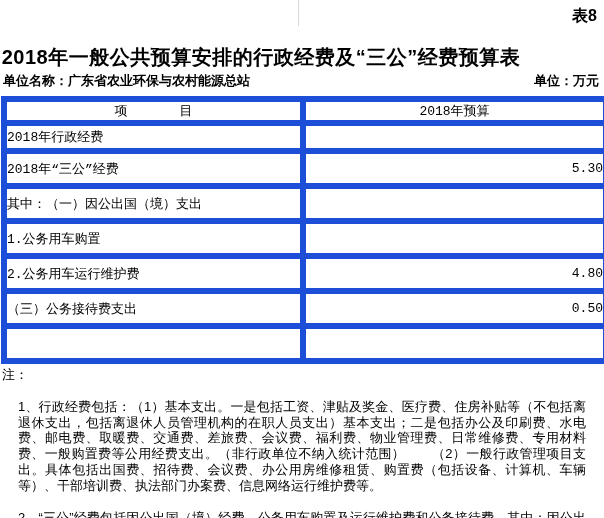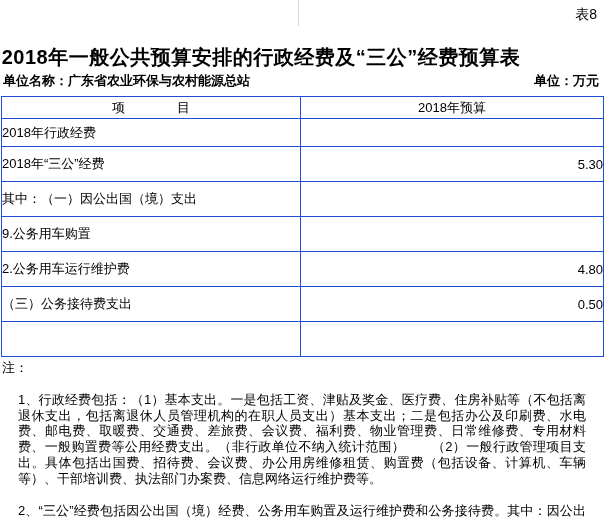--- a/index.html
+++ b/index.html
@@ -10,21 +10,22 @@
     background: #ffffff;
     font-family: "Liberation Sans", sans-serif;
     color: #000;
     position: relative;
     overflow: hidden;
   }
   .sheet-tag {
     position: absolute;
     top: 6px;
     right: 7px;
-    font-size: 14px;
+    font-size: 16px;
+    font-weight: bold;
   }
   .ghost-gridline {
     position: absolute;
     left: 298px;
     top: 0;
     width: 1px;
     height: 26px;
     background: #d8d8d8;
   }
   .doc-title {
@@ -47,25 +48,26 @@
     gap: 11px;
   }
   table.budget {
     margin: 6px 1px 0 1px;
     width: 602px;
     border-collapse: collapse;
     table-layout: fixed;
     font-size: 13px;
   }
   table.budget td, table.budget th {
-    border: 1px solid #1d4ed8;
+    border: 6px solid #1d4ed8;
     padding: 0;
     font-weight: normal;
     overflow: hidden;
     white-space: nowrap;
+    font-family: Liberation Mono, monospace;
   }
   table.budget th { height: 22px; text-align: center; vertical-align: middle; }
   table.budget td { height: 35px; vertical-align: middle; }
   tr.row-tall td { height: 28px; }
   td.c-item { text-align: left; }
   td.c-val  { text-align: right; padding-right: 8px; }
   .ind0 { padding-left: 4px; }
   .ind1 { padding-left: 44px; }
   .ind2 { padding-left: 89px; }
   .ind3 { padding-left: 129px; }
@@ -112,21 +114,21 @@
     </tr>
     <tr>
       <td class="c-item ind0">2018年“三公”经费</td>
       <td class="c-val">5.30</td>
     </tr>
     <tr>
       <td class="c-item ind1">其中：（一）因公出国（境）支出</td>
       <td class="c-val"></td>
     </tr>
     <tr>
-      <td class="c-item ind3">9.公务用车购置</td>
+      <td class="c-item ind3">1.公务用车购置</td>
       <td class="c-val"></td>
     </tr>
     <tr>
       <td class="c-item ind3">2.公务用车运行维护费</td>
       <td class="c-val">4.80</td>
     </tr>
     <tr>
       <td class="c-item ind2">（三）公务接待费支出</td>
       <td class="c-val">0.50</td>
     </tr>

